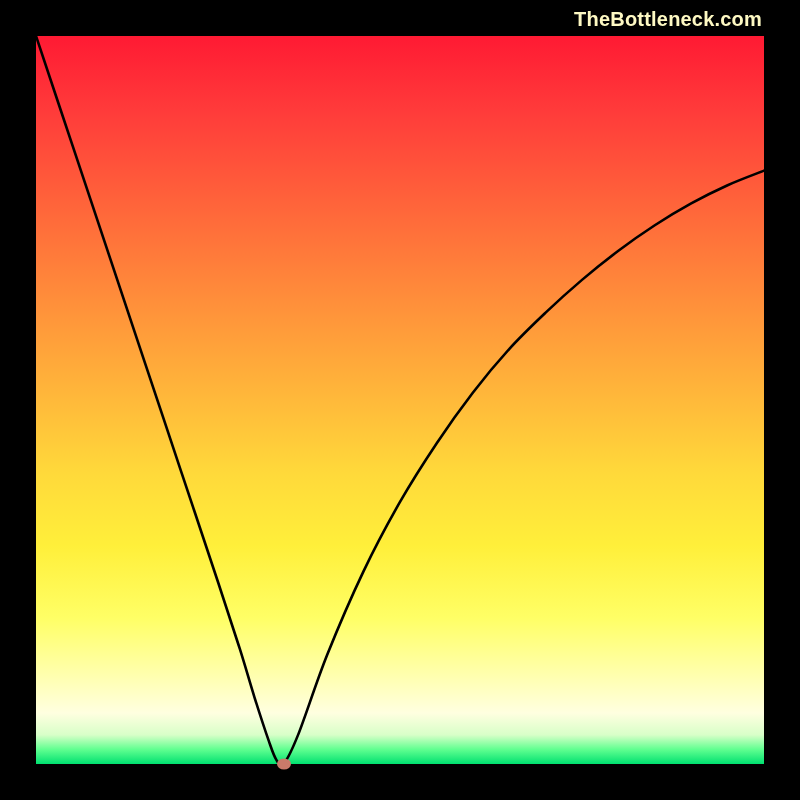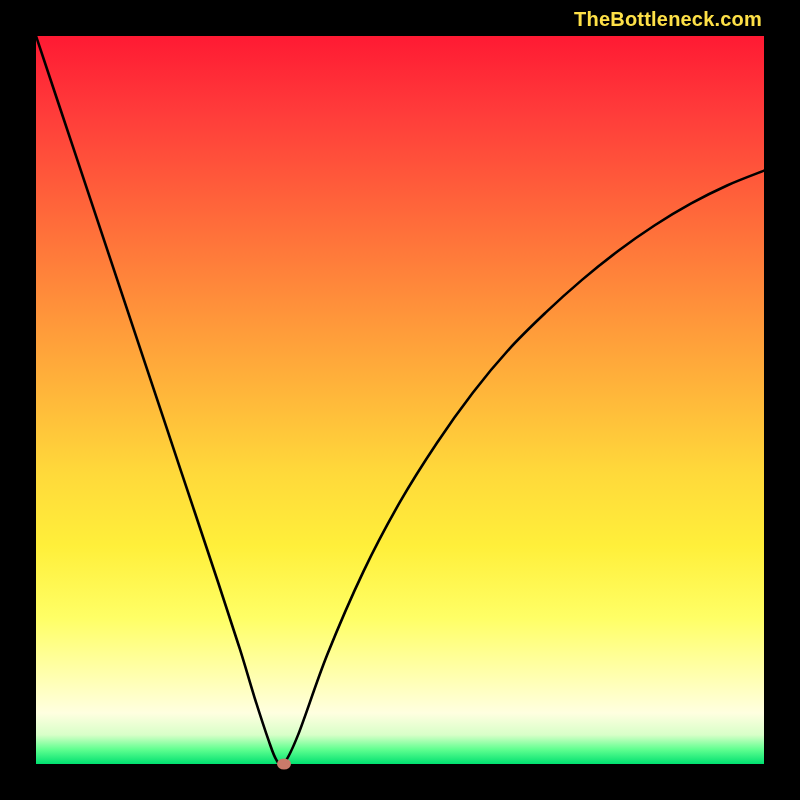--- a/index.html
+++ b/index.html
@@ -33,21 +33,21 @@
       #00e070 100%
     );
   }
   .watermark {
     position: absolute;
     top: 8px;
     right: 38px;
     font-family: Arial, Helvetica, sans-serif;
     font-size: 20px;
     font-weight: 600;
-    color: #fde047;
+    color: #fef9c3;
     letter-spacing: 0.2px;
   }
   svg.curve {
     position: absolute;
     left: 0;
     top: 0;
     width: 728px;
     height: 728px;
   }
   .marker {

